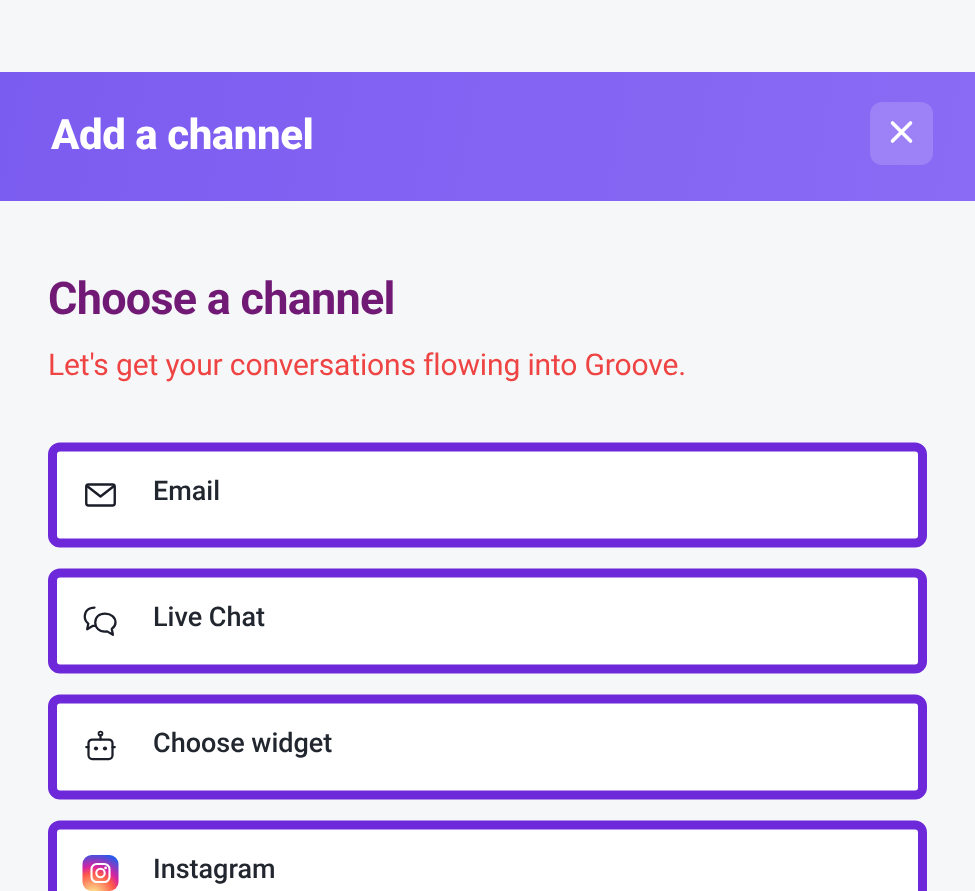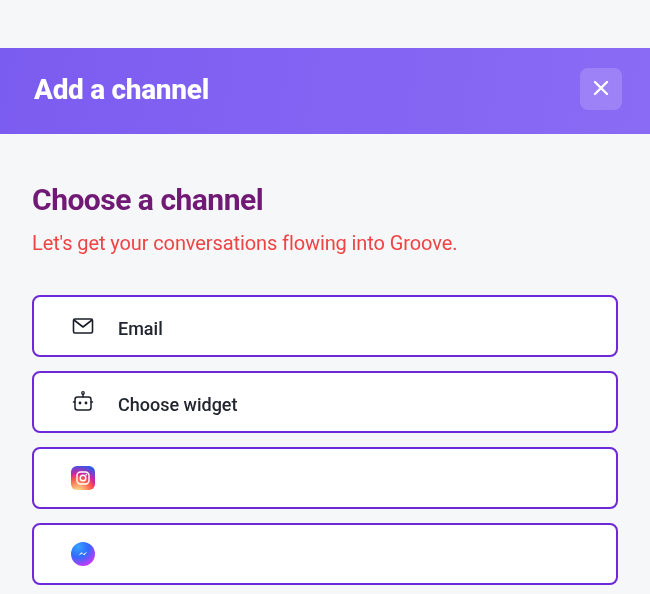--- a/index.html
+++ b/index.html
@@ -47,25 +47,25 @@
       margin-bottom: 14px;
     }
     .section-sub {
       font-size: 20px;
       color: #ef4444;
       margin-bottom: 40px;
       letter-spacing: -0.1px;
     }
     .option {
       background: #ffffff;
-      border: 2px solid #6d28d9;
+      border: 6px solid #6d28d9;
       border-radius: 8px;
-      padding: 16px 36px;
+      padding: 16px 16px;
       display: flex;
-      align-items: flex-end;
+      align-items: flex-start;
       gap: 22px;
       margin-bottom: 14px;
       cursor: pointer;
     }
     .icon-slot {
       width: 26px;
       height: 26px;
       display: flex;
       align-items: center;
       justify-content: center;
@@ -116,20 +116,29 @@
   <div class="option">
     <span class="icon-slot">
       <svg width="24" height="24" viewBox="0 0 24 24" fill="none">
         <rect x="2.5" y="5" width="19" height="14" rx="1.5" stroke="#1b1e28" stroke-width="1.6"></rect>
         <path d="M3 6 L12 13 L21 6" stroke="#1b1e28" stroke-width="1.6" stroke-linejoin="round" fill="none"></path>
       </svg>
     </span>
     <span class="option-label">Email</span>
   </div>
 
+  <div class="option">
+    <span class="icon-slot">
+      <svg width="26" height="26" viewBox="0 0 26 26" fill="none">
+        <path d="M9 4 C5 4 2.5 6.5 2.5 10 C2.5 12 3.4 13.6 4.9 14.7 L4.1 18.5 L8 16.2 C8.4 16.26 8.7 16.3 9.1 16.3" stroke="#1b1e28" stroke-width="1.5" stroke-linecap="round" stroke-linejoin="round" fill="none"></path>
+        <path d="M16 8 C12 8 9.5 10.5 9.5 14 C9.5 17.5 12 20 16 20 C16.5 20 17 19.96 17.4 19.9 L21.3 22.2 L20.5 18.3 C22 17.2 23 15.7 23 14 C23 10.5 20 8 16 8 Z" stroke="#1b1e28" stroke-width="1.5" stroke-linecap="round" stroke-linejoin="round" fill="none"></path>
+      </svg>
+    </span>
+    <span class="option-label">Live Chat</span>
+  </div>
 
   <div class="option">
     <span class="icon-slot">
       <svg width="24" height="24" viewBox="0 0 24 24" fill="none">
         <rect x="4" y="7" width="16" height="13" rx="2.5" stroke="#1b1e28" stroke-width="1.5"></rect>
         <circle cx="9" cy="13" r="1.4" fill="#1b1e28"></circle>
         <circle cx="15" cy="13" r="1.4" fill="#1b1e28"></circle>
         <path d="M12 7 V4" stroke="#1b1e28" stroke-width="1.5" stroke-linecap="round"></path>
         <circle cx="12" cy="3" r="1.3" stroke="#1b1e28" stroke-width="1.2"></circle>
         <path d="M2.5 12 H4" stroke="#1b1e28" stroke-width="1.5" stroke-linecap="round"></path>
@@ -142,20 +151,21 @@
   <div class="option">
     <span class="icon-slot">
       <span class="ig-box">
         <svg width="14" height="14" viewBox="0 0 14 14" fill="none">
           <rect x="1" y="1" width="12" height="12" rx="3.5" stroke="#ffffff" stroke-width="1.4"></rect>
           <circle cx="7" cy="7" r="2.8" stroke="#ffffff" stroke-width="1.4"></circle>
           <circle cx="10.4" cy="3.6" r="0.9" fill="#ffffff"></circle>
         </svg>
       </span>
     </span>
+    <span class="option-label">Instagram</span>
   </div>
 
   <div class="option">
     <span class="icon-slot">
       <span class="msgr-circle">
         <svg width="12" height="12" viewBox="0 0 12 12" fill="none">
           <path d="M1.5 7.5 L4.5 4.2 L6.5 6 L10.5 3.5 L7.2 7.2 L5.2 5.4 Z" fill="#ffffff"></path>
         </svg>
       </span>
     </span>

